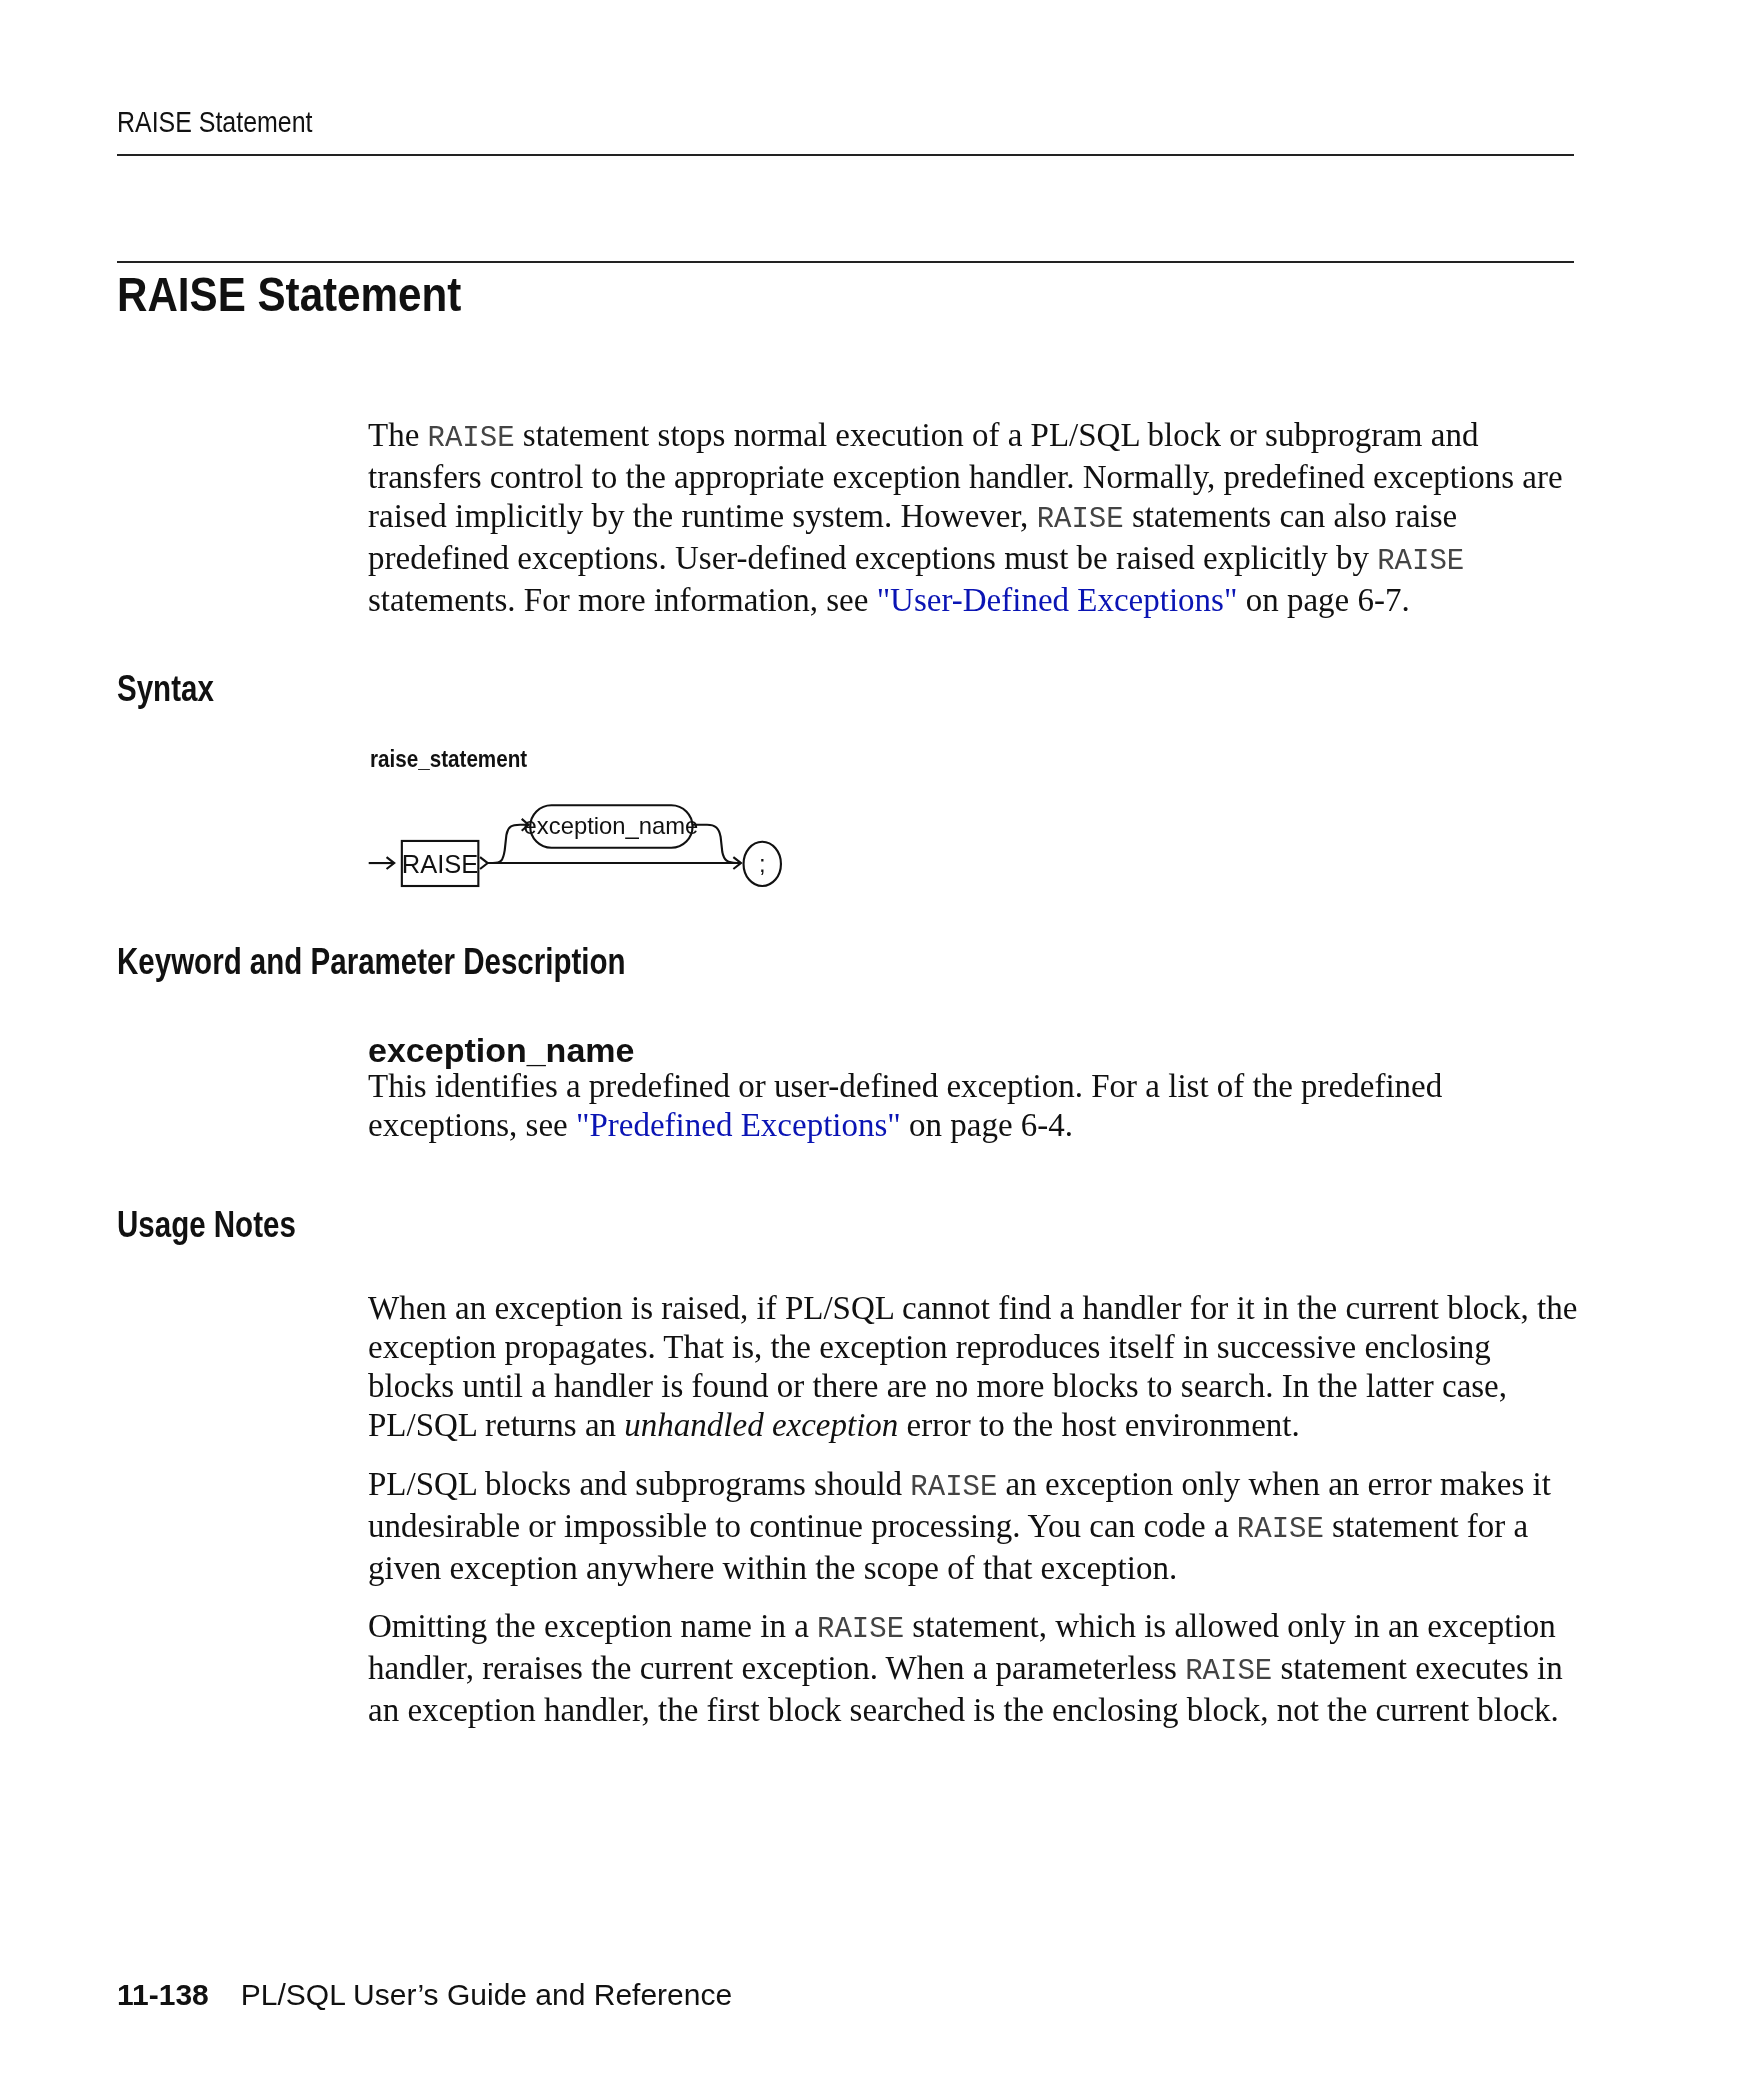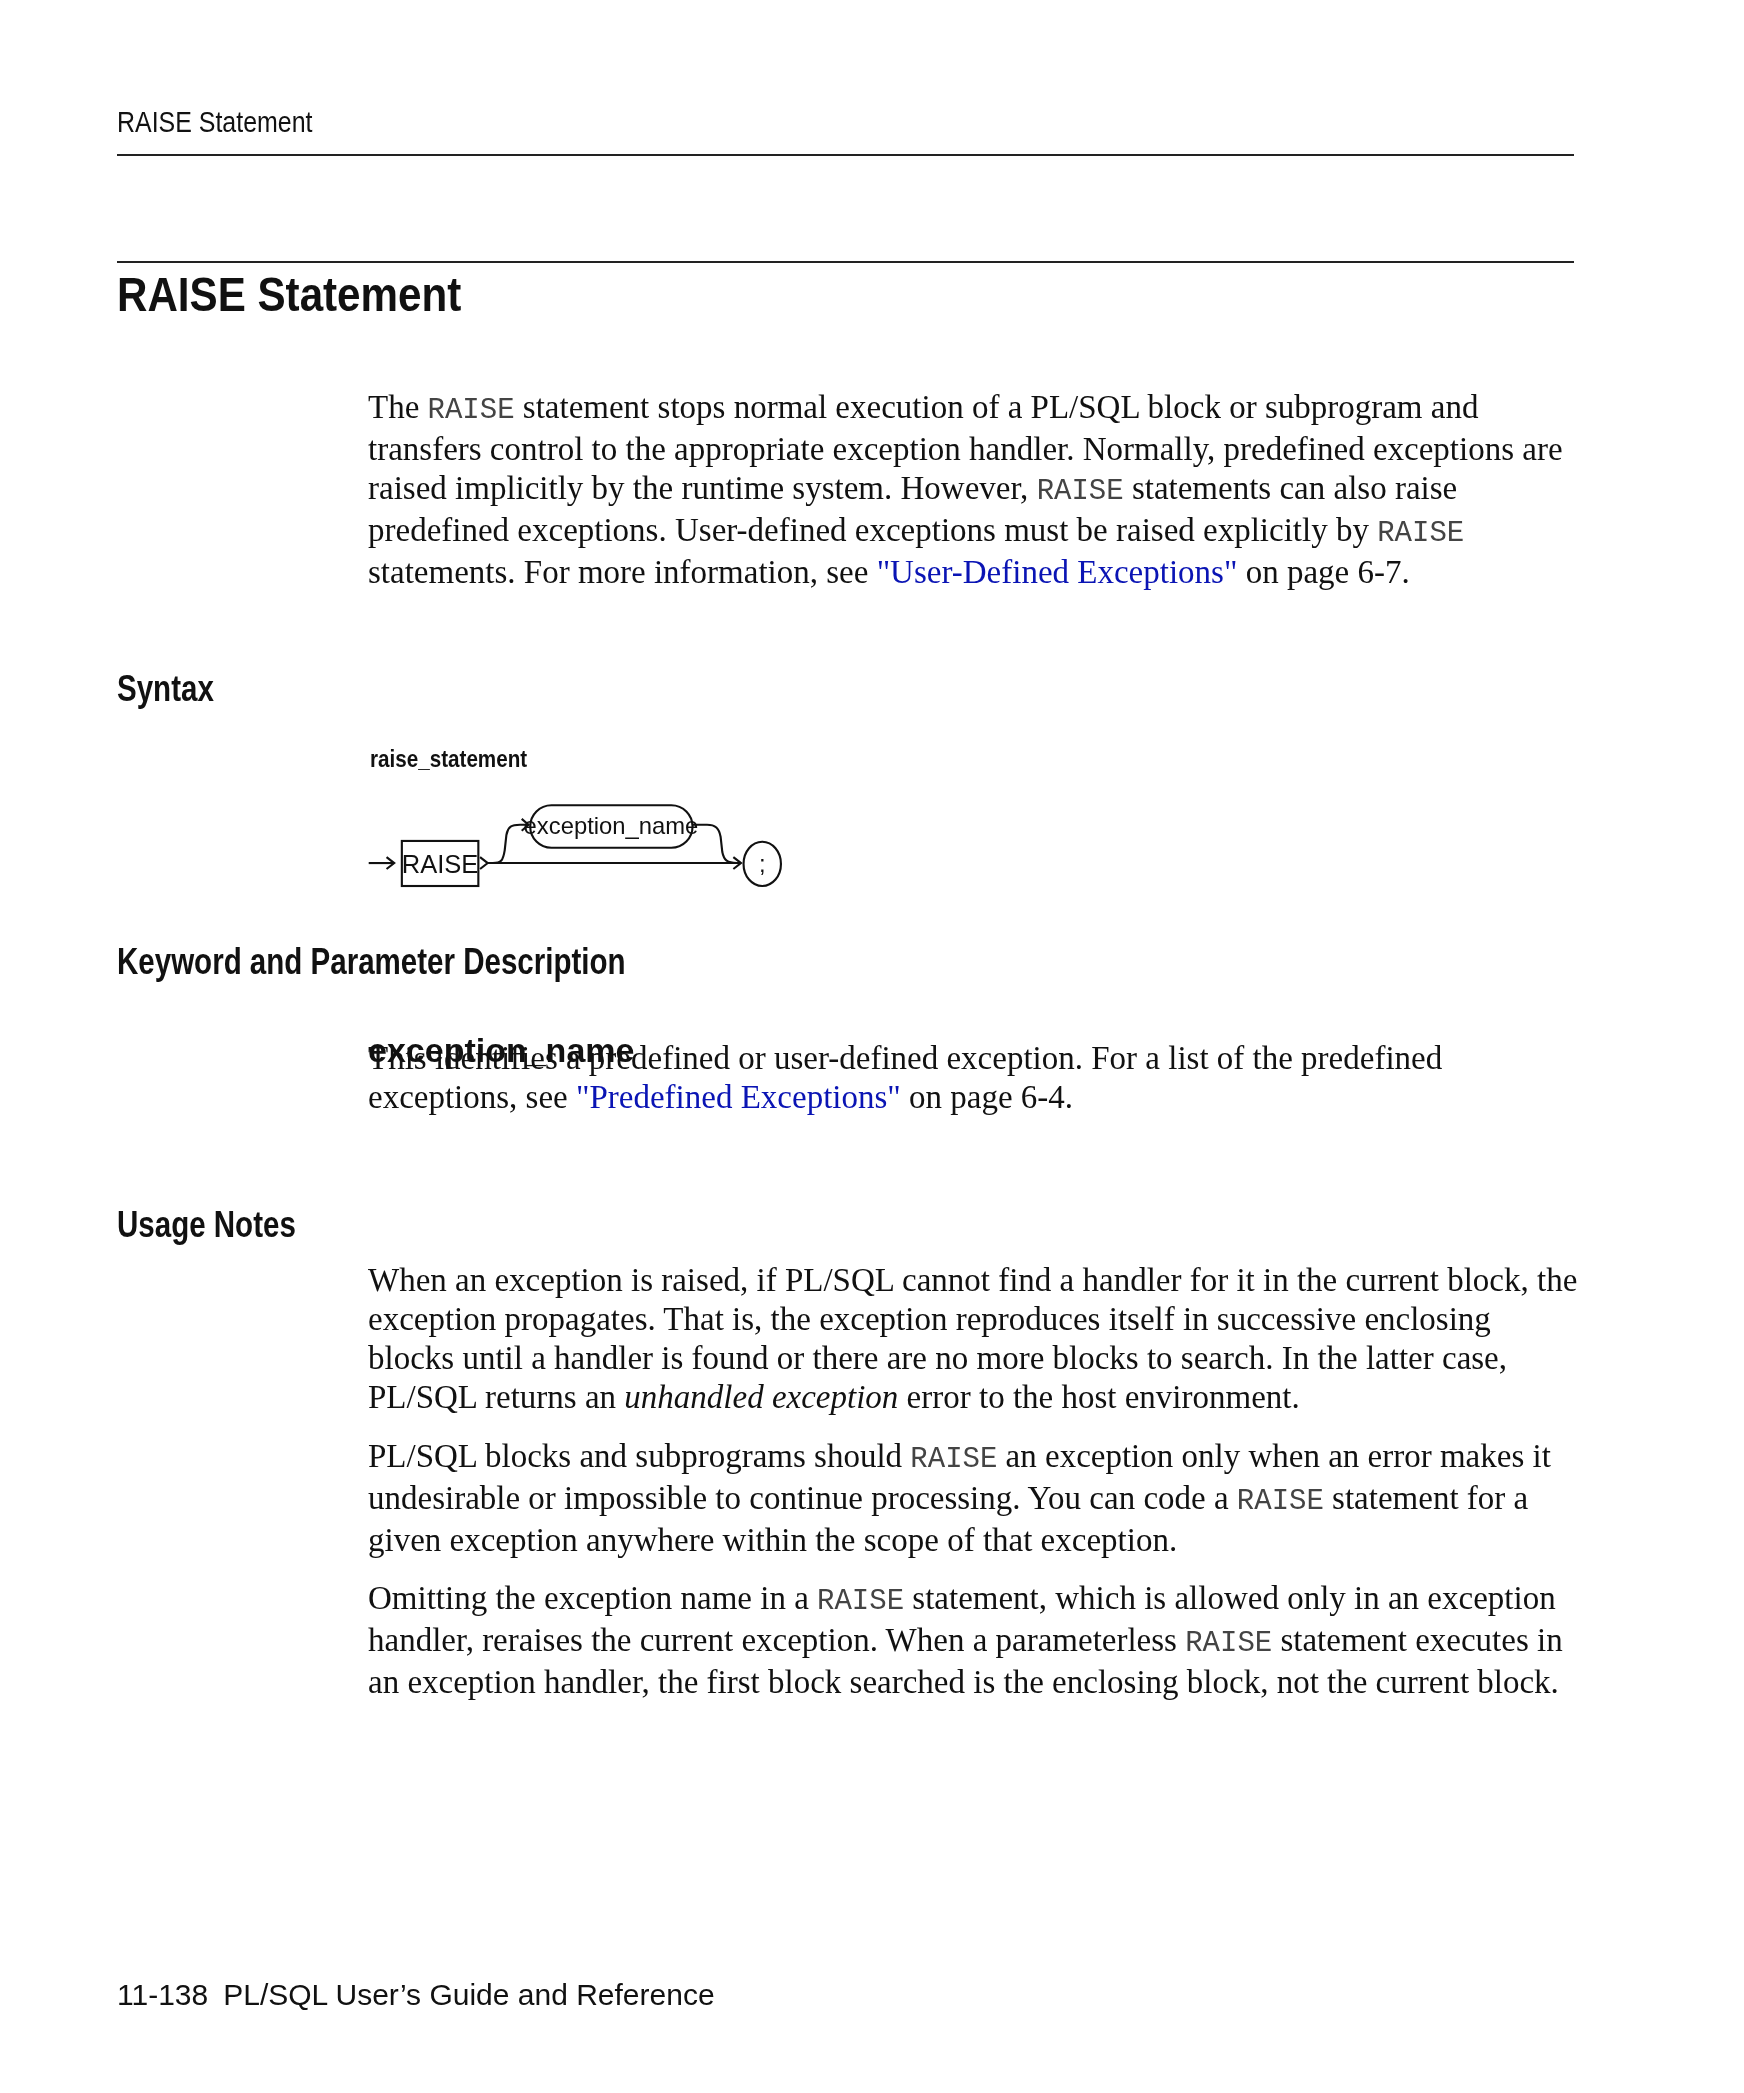--- a/index.html
+++ b/index.html
@@ -5,27 +5,27 @@
   html, body { margin:0; padding:0; background:#ffffff; }
   body { width:1744px; height:2094px; position:relative; overflow:hidden; color:#111; }
   .sans { font-family: "Liberation Sans", "DejaVu Sans", sans-serif; }
   .serif { font-family: "Liberation Serif", "DejaVu Serif", serif; }
   .mono { font-family: "Liberation Mono", "DejaVu Sans Mono", monospace; color:#444; font-size:29px; }
   .abs { position:absolute; }
   .running-head { left:117px; top:106px; font-size:29px; transform:scaleX(0.86); transform-origin:left; letter-spacing:0; }
   .rule { left:117px; width:1457px; height:1.7px; background:#222; }
   .h1 { left:117px; top:266px; font-size:49px; font-weight:bold; transform:scaleX(0.86); transform-origin:left; }
   .h2 { left:117px; font-size:36px; font-weight:bold; transform:scaleX(0.82); transform-origin:left; }
-  .body { left:368px; width:1210px; font-size:33px; line-height:39px; }
+  .body { left:368px; width:1210px; font-size:33px; line-height:39px;margin-top:28px; }
   .body p { margin:0 0 19.6px 0; }
   a.link { color:#0a14b4; text-decoration:none; }
   .param { left:368px; top:1031px; font-size:34px; font-weight:bold; }
   .diagram-label { left:370px; top:745px; font-size:24px; font-weight:bold; transform:scaleX(0.86); transform-origin:left; }
   .footer { left:117px; top:1978px; font-size:30px; }
-  .footer .num { font-weight:normal; margin-right:15px; }
+  .footer .num { font-weight:bold; margin-right:32px; }
 </style>
 </head>
 <body>
 
 <div class="abs sans running-head">RAISE Statement</div>
 <div class="abs rule" style="top:154px;"></div>
 <div class="abs rule" style="top:261px;"></div>
 
 <div class="abs sans h1">RAISE Statement</div>
 

